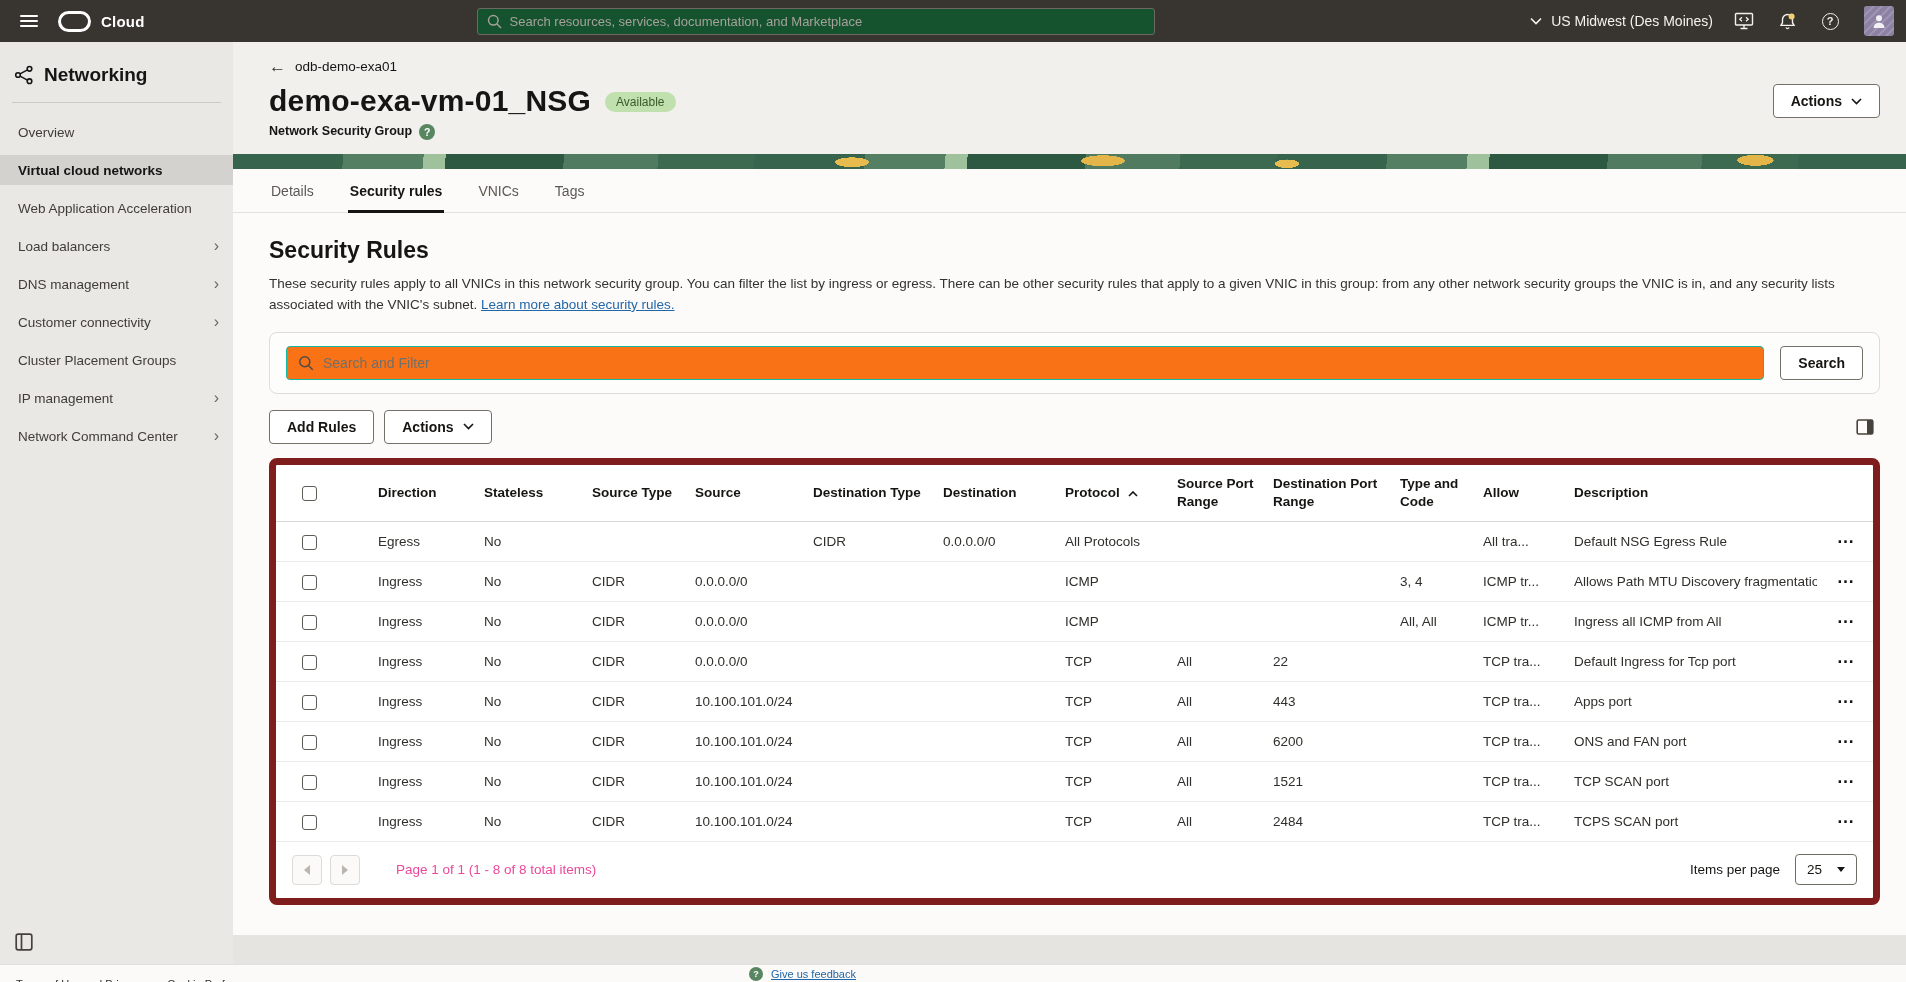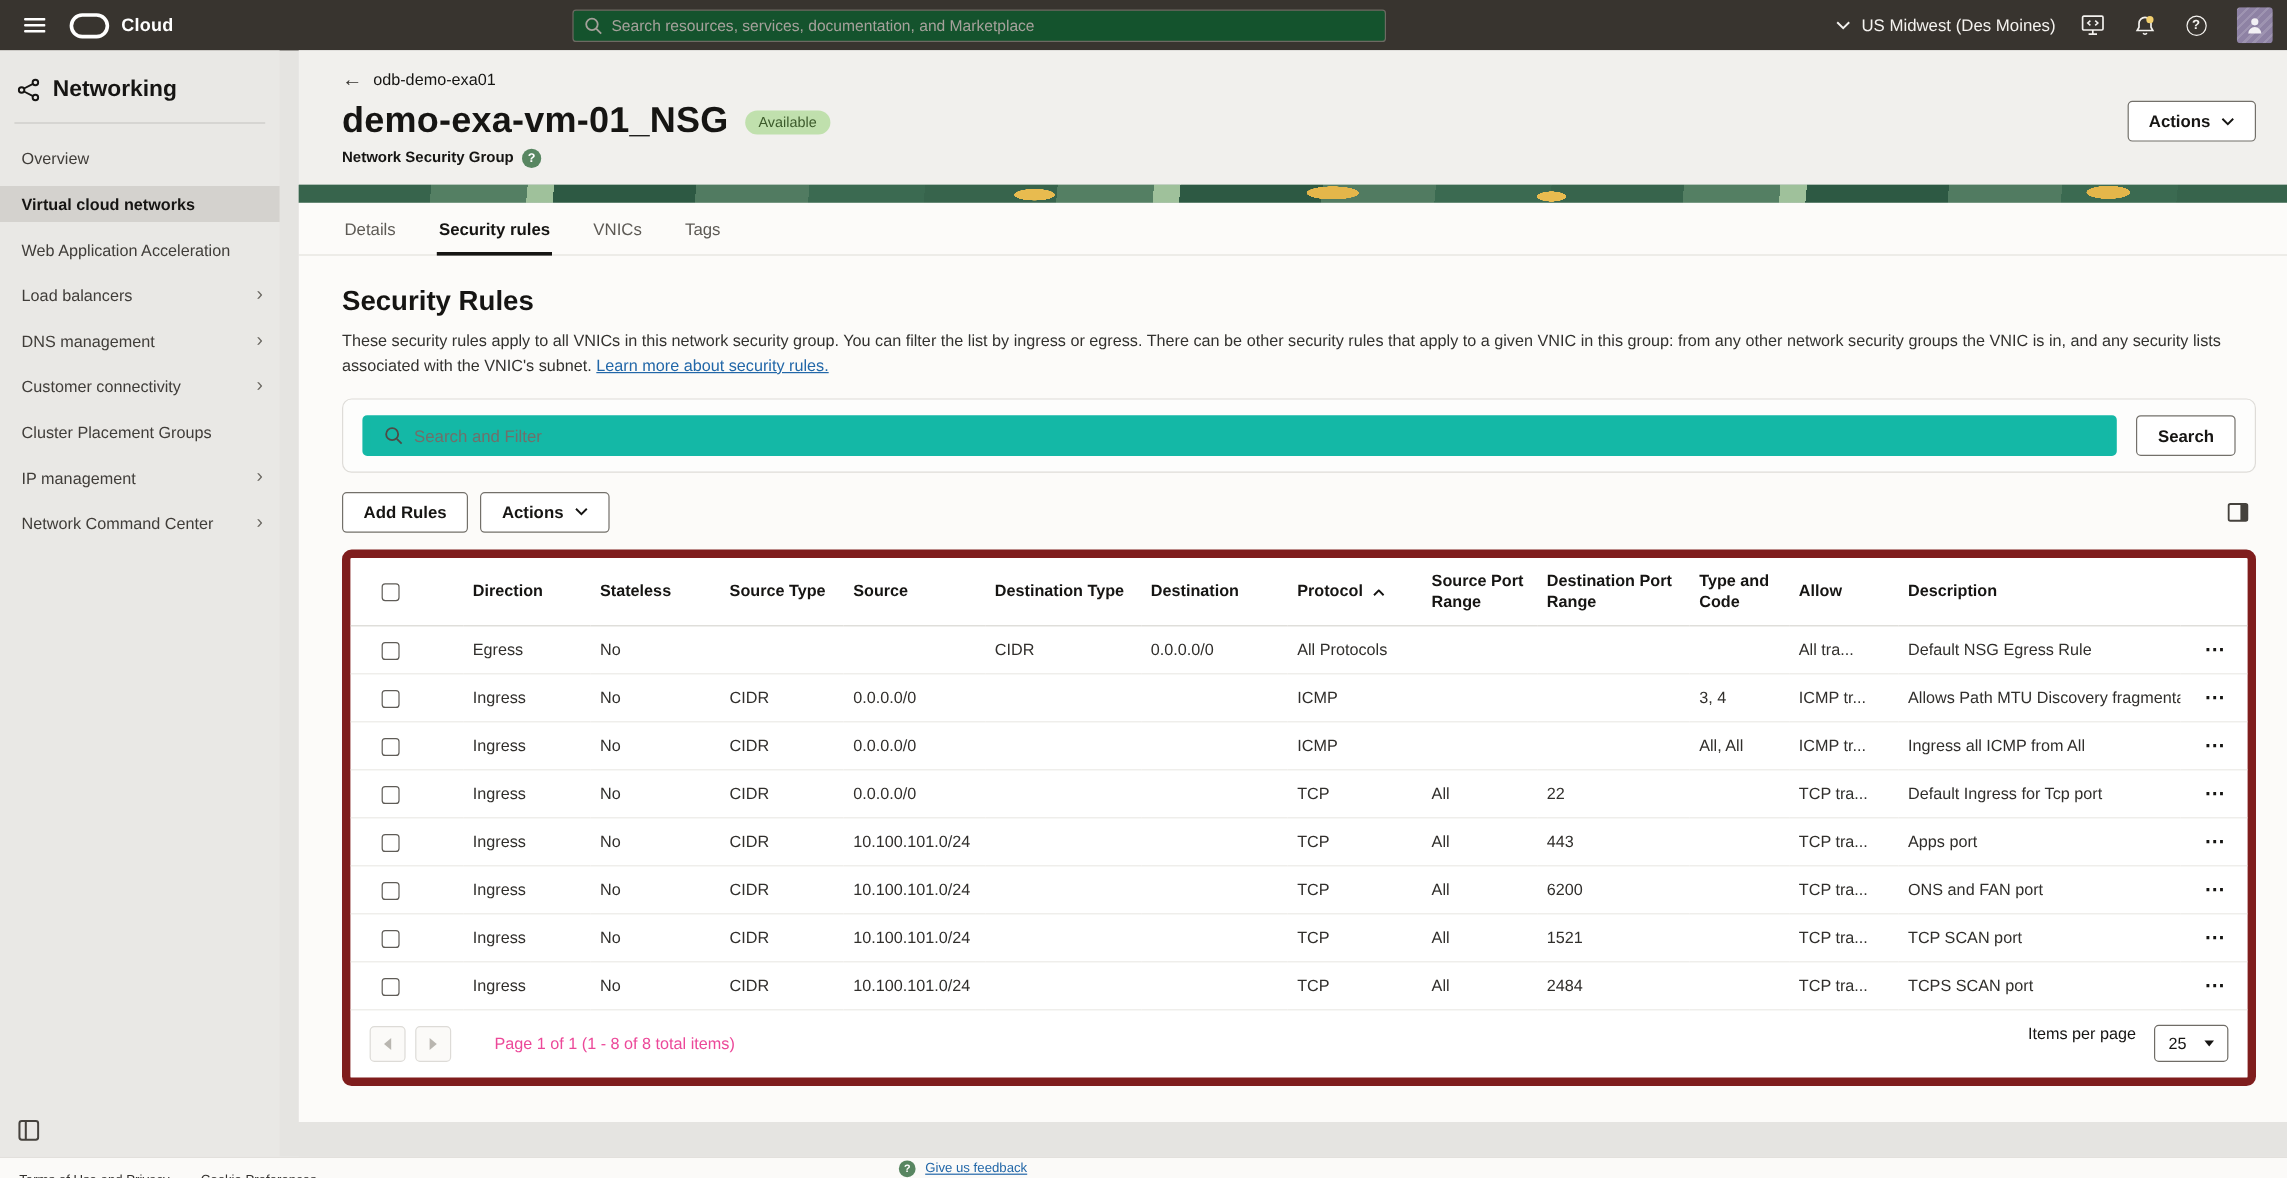--- a/index.html
+++ b/index.html
@@ -19,21 +19,21 @@
   .top-right { margin-left:auto; display:flex; align-items:center; gap:19px; }
   .region { display:flex; align-items:center; gap:9px; color:#f4f2ef; font-size:14px; cursor:pointer; }
   .top-icon { width:24px; height:24px; display:flex; align-items:center; justify-content:center; cursor:pointer; }
   .help-circ { width:17px; height:17px; border:1.6px solid #f4f2ef; border-radius:50%; color:#f4f2ef;
     font-size:11px; font-weight:700; display:flex; align-items:center; justify-content:center; }
   .avatar { width:30px; height:30px; border-radius:3px; background:#8e82a4; margin-left:3px; cursor:pointer;
     background-image:repeating-linear-gradient(135deg, rgba(255,255,255,.14) 0 2px, rgba(255,255,255,0) 2px 6px);
     display:flex; align-items:center; justify-content:center; }
 
   
-  .app { display:flex; height:922px;gap:16px; }
+  .app { display:flex; height:922px; }
 
   
   .sidebar { width:233px; flex:none; background:#e9e8e5; position:relative; padding-top:22px; }
   .sb-title { display:flex; align-items:center; gap:10px; padding:0 14px; font-size:19px; font-weight:700; color:#161513; }
   .sb-divider { height:1px; background:#cbc9c5; margin:16px 12px 14px 12px; }
   .sb-item { display:flex; align-items:center; height:30px; margin:0 0 8px 0; padding:0 14px 0 18px;
     font-size:13.5px; color:#403d39; cursor:pointer; }
   .sb-item .sb-label { flex:1; }
   .sb-item.active { background:#d4d2ce; color:#161513; font-weight:700; }
   .sb-chev { color:#6b6862; font-size:16px; line-height:1; }
@@ -70,21 +70,21 @@
     margin-bottom:-1px; cursor:pointer; }
   .tab.active { color:#161513; font-weight:700; border-color:#161513; }
   .inner { padding:24px 26px 30px 36px; }
 
   .sec-title { font-size:23px; font-weight:700; }
   .desc { margin-top:10px; font-size:13.5px; line-height:1.55; color:#33322f; }
   a.link { color:#2267a8; text-decoration:underline; cursor:pointer; }
 
   .filter-card { margin-top:16px; border:1px solid #dedcd8; border-radius:8px; background:#fdfdfc;
     padding:13px 16px; display:flex; align-items:center; }
-  .search-box { flex:1; height:34px; border:7px solid #14b8a6; border-radius:4px; background:#14b8a6;
+  .search-box { flex:1; height:34px; border:1px solid #14b8a6; border-radius:4px; background:#f97316;
     display:flex; align-items:center; padding:0 11px; gap:9px; }
   .search-box input { flex:1; border:none; outline:none; font-size:14px; color:#161513; background:transparent;
     font-family:"Liberation Sans", sans-serif; }
   .search-box input::placeholder { color:#716f6a; }
   .btn { height:34px; padding:0 17px; border:1px solid #73706a; border-radius:4px; background:#fff;
     font-size:14px; font-weight:600; color:#161513; display:inline-flex; align-items:center; gap:9px;
     cursor:pointer; font-family:"Liberation Sans", sans-serif; }
   .search-btn { margin-left:16px; }
 
   .toolbar { margin-top:16px; display:flex; align-items:center; gap:10px; }
@@ -105,21 +105,21 @@
   td.actions { text-align:right; padding-right:18px; }
 
   .pag { display:flex; align-items:center; padding:12px 16px 13px 16px; }
   .nav-btn { width:30px; height:30px; border:1px solid #dddbd7; border-radius:4px; background:#fbfaf8;
     display:flex; align-items:center; justify-content:center; margin-right:8px; cursor:default; }
   .tri-l { width:0; height:0; border-top:5px solid transparent; border-bottom:5px solid transparent;
     border-right:6px solid #b9b6b0; }
   .tri-r { width:0; height:0; border-top:5px solid transparent; border-bottom:5px solid transparent;
     border-left:6px solid #b9b6b0; }
   .pag-text { margin-left:28px; font-size:13.5px; color:#ec4899; }
-  .ipp-wrap { margin-left:auto; display:flex; align-items:flex-start; gap:15px; font-size:13.5px; color:#161513; }
+  .ipp-wrap { margin-left:auto; display:flex; align-items:center; gap:15px; font-size:13.5px; color:#161513; }
   .ipp { display:flex; align-items:center; gap:14px; border:1px solid #6f6c66; border-radius:4px;
     height:31px; padding:0 11px; background:#fff; cursor:pointer; min-width:62px; }
   .tri-dn { width:0; height:0; border-left:4.5px solid transparent; border-right:4.5px solid transparent;
     border-top:5.5px solid #161513; margin-left:auto; }
 
   
   .footer { height:18px; background:#fbfaf8; border-top:1px solid #e2e0dc; display:flex; align-items:center;
     font-size:11px; padding:0 16px; }
   .f-left { width:420px; display:flex; gap:26px; color:#33312e; }
   .f-left span { cursor:pointer;margin-top:20px; }

